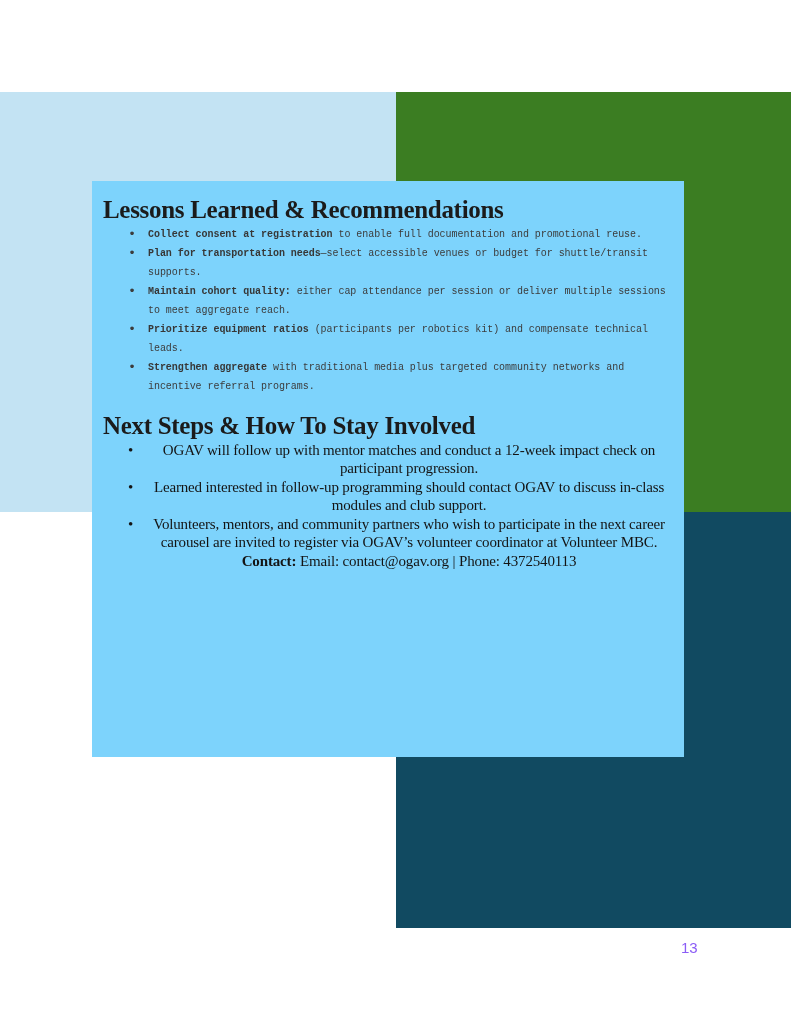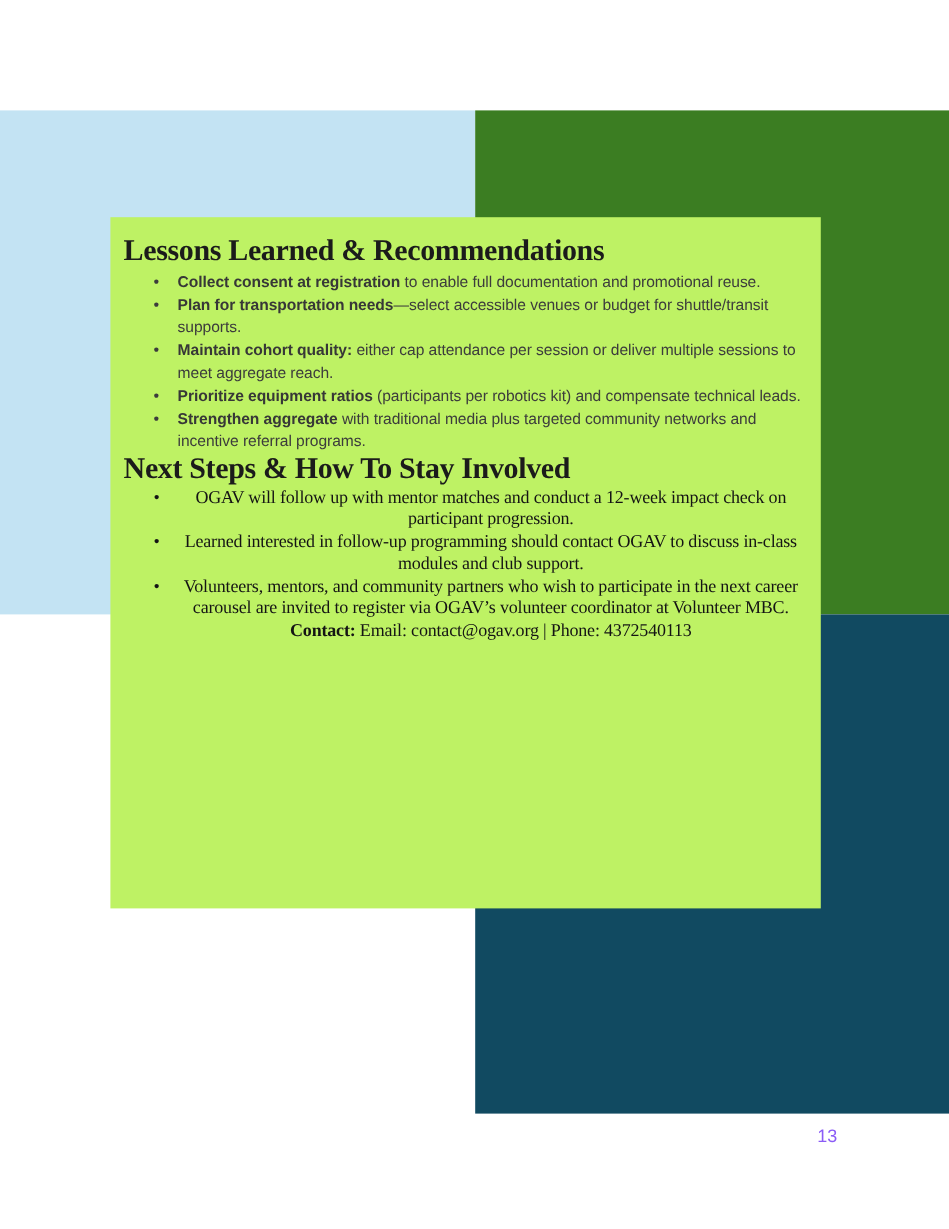--- a/index.html
+++ b/index.html
@@ -27,55 +27,55 @@
   }
   .block-darkblue {
     left: 396px; top: 512px; width: 395px; height: 416px;
     background: var(--dark-blue, #114A61);
   }
   
   .content-box {
     position: absolute;
     left: 92px; top: 181px;
     width: 592px; height: 576px;
-    background: #bef264;
+    background: #7dd3fc;
     box-sizing: border-box;
   }
   .heading {
     margin: 0;
     padding-left: 11px;
     font-family: "Liberation Serif", serif;
     font-weight: bold;
     font-size: 25px;
     line-height: 1.15;
     letter-spacing: -0.3px;
     color: #1b1b1b;
   }
   .heading-1 { margin-top: 15px; }
-  .heading-2 { }
+  .heading-2 { margin-top: 16px; }
   ul.bullet-list {
     list-style: none;
     margin: 0;
     padding: 0 14px 0 0;
   }
   ul.bullet-list li {
     position: relative;
     padding-left: 56px;
   }
   ul.bullet-list li::before {
     content: "\2022";
     position: absolute;
     left: 36px;
     top: 0;
   }
   
   .list-sans { margin-top: 18px; }
   .list-sans li {
-    font-family: Liberation Sans, sans-serif;
-    font-size: 13px;
+    font-family: Liberation Mono, monospace;
+    font-size: 10px;
     line-height: 19px;
     color: #3c3c3c;
     letter-spacing: -0.05px;
   }
   .list-sans li::before { color: #3c3c3c; font-size: 13.5px; }
   .list-sans .lead { font-weight: bold; color: #373737; }
   
   .list-serif { margin-top: 17px; padding-right: 2px; }
   .list-serif li {
     font-family: "Liberation Serif", serif;

